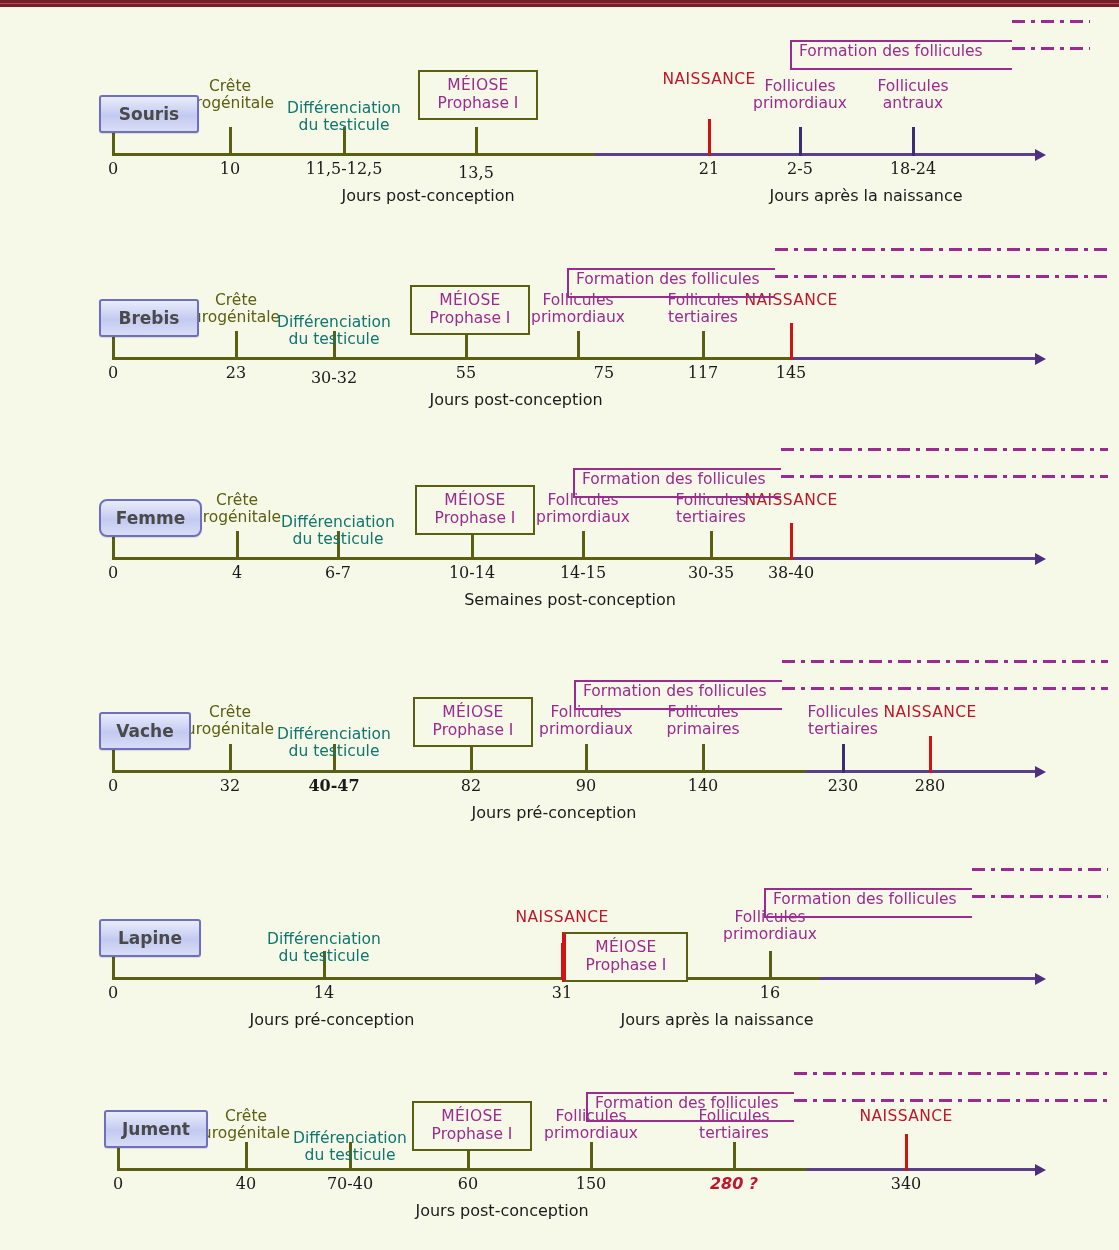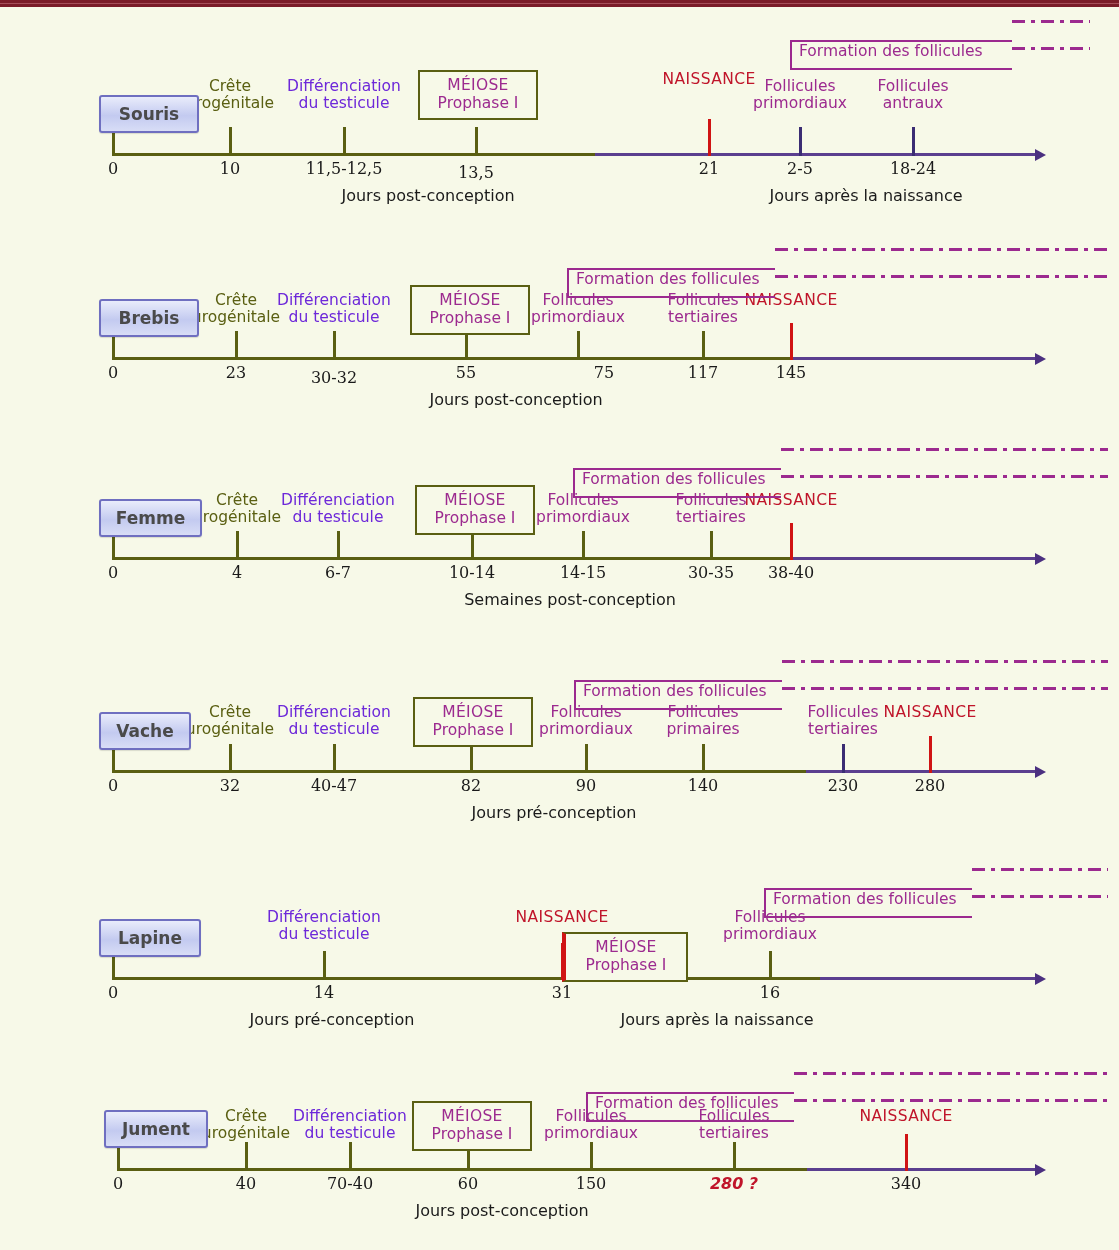--- a/index.html
+++ b/index.html
@@ -28,21 +28,21 @@
   
   .tlab{position:absolute;font-size:16px;color:#1a1a1a;white-space:nowrap;
         transform:translateX(-50%);font-family:"DejaVu Serif","Liberation Serif",serif;}
   .tlab.q{color:#c0152a;font-style:italic;font-weight:bold;
           font-family:"DejaVu Sans","Liberation Sans",sans-serif;}
 
   
   .ev{position:absolute;font-size:15.5px;line-height:1.12;text-align:center;
       white-space:nowrap;transform:translateX(-50%);}
   .ev.olive{color:#5a5f12;}
-  .ev.violet{color:#6d28d9;}
+  .ev.violet{color:#0f766e;margin-top:22px;}
   .ev.magenta{color:#9c2a8f;}
   .ev.red{color:#c0152a;letter-spacing:.4px;}
 
   
   .badge{position:absolute;border:2px solid #6f6fc0;border-radius:3px;
     background:linear-gradient(to bottom,#e9ecfb 0%,#c3caf0 55%,#d8ddf6 100%);
     color:#4a4a4a;font-weight:bold;font-size:17px;
     display:flex;align-items:center;justify-content:center;
     box-shadow:0 1px 1px rgba(0,0,0,.12);}
 
@@ -195,21 +195,21 @@
     <div class="tlab" style="left: 711px; top: 563px;">30-35</div>
     <div class="ev magenta" style="left: 711px; top: 492px;">
       <div>Follicules</div>
       <div>tertiaires</div>
     </div>
     <div class="tick red" style="left: 790px; top: 523px; height: 37px;"></div>
     <div class="tlab" style="left: 791px; top: 563px;">38-40</div>
     <div class="ev red" style="left: 791px; top: 492px;">
       <div>NAISSANCE</div>
     </div>
-    <div class="badge" style="left: 99px; top: 499px; width: 99px; height: 34px;">Femme</div>
+    <div class="badge" style="left: 99px; top: 499px; width: 99px; height: 34px; border-radius: 8px;">Femme</div>
     <div class="meiose" style="left: 415px; top: 485px; width: 116px; height: 46px;">
       <div class="m1">MÉIOSE</div>
       <div>Prophase I</div>
     </div>
     <div class="ffbox" style="left: 573px; top: 448px; width: 208px;">Formation des follicules</div>
     <div class="dashdot" style="left: 781px; top: 448px; width: 327px;"></div>
     <div class="dashdot" style="left: 781px; top: 475px; width: 327px;"></div>
     <div class="cap" style="left: 570px; top: 590px;">Semaines post-conception</div>
     <div class="axis" style="left: 113px; top: 770px; width: 693px;"></div>
     <div class="axis purple" style="left: 806px; top: 770px; width: 229px;"></div>
@@ -217,21 +217,21 @@
     <div class="tick " style="left: 112px; top: 744px; height: 29px;"></div>
     <div class="tlab" style="left: 113px; top: 776px;">0</div>
     <div class="startcap" style="left: 112px; top: 744px; height: 26px;"></div>
     <div class="tick " style="left: 229px; top: 744px; height: 29px;"></div>
     <div class="tlab" style="left: 230px; top: 776px;">32</div>
     <div class="ev olive" style="left: 230px; top: 704px;">
       <div>Crête</div>
       <div>urogénitale</div>
     </div>
     <div class="tick " style="left: 333px; top: 744px; height: 29px;"></div>
-    <div class="tlab" style="left: 334px; top: 776px;">40-47</div>
+    <div class="tlab" style="left: 334px; top: 776px; font-weight: bold;">40-47</div>
     <div class="ev violet" style="left: 334px; top: 704px;">
       <div>Différenciation</div>
       <div>du testicule</div>
     </div>
     <div class="tick " style="left: 470px; top: 744px; height: 29px;"></div>
     <div class="tlab" style="left: 471px; top: 776px;">82</div>
     <div class="tick " style="left: 585px; top: 744px; height: 29px;"></div>
     <div class="tlab" style="left: 586px; top: 776px;">90</div>
     <div class="ev magenta" style="left: 586px; top: 704px;">
       <div>Follicules</div>

